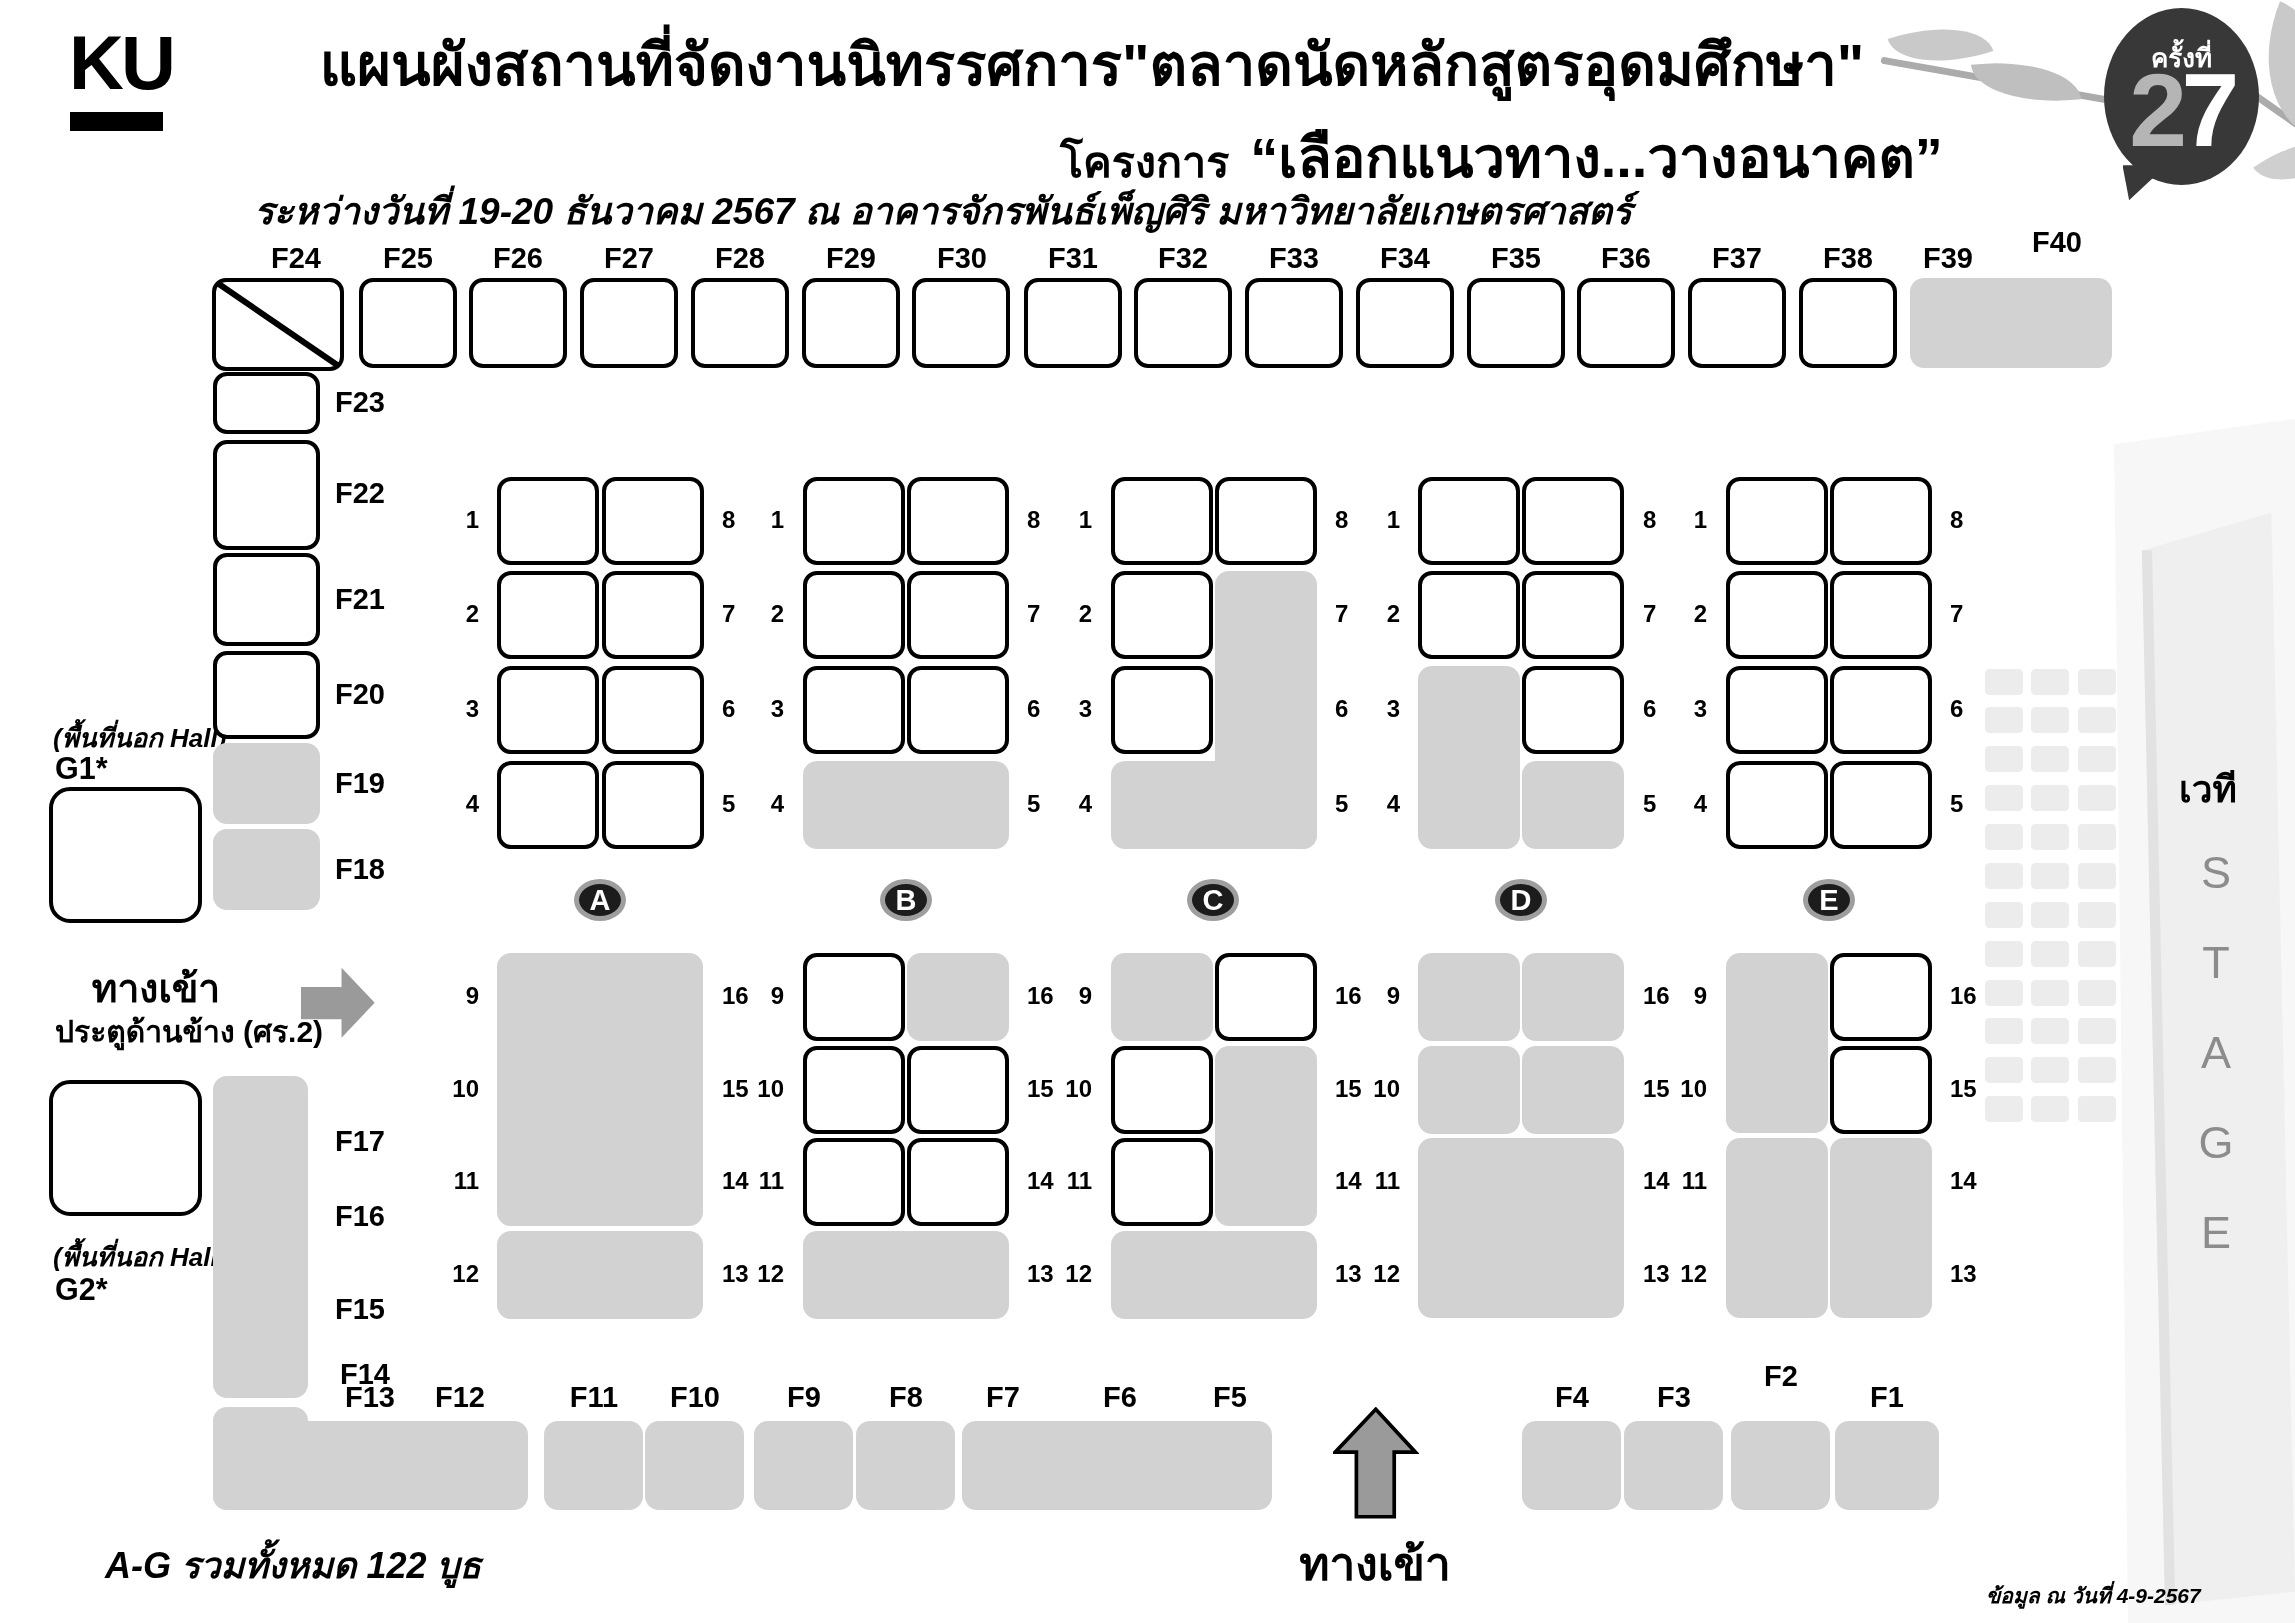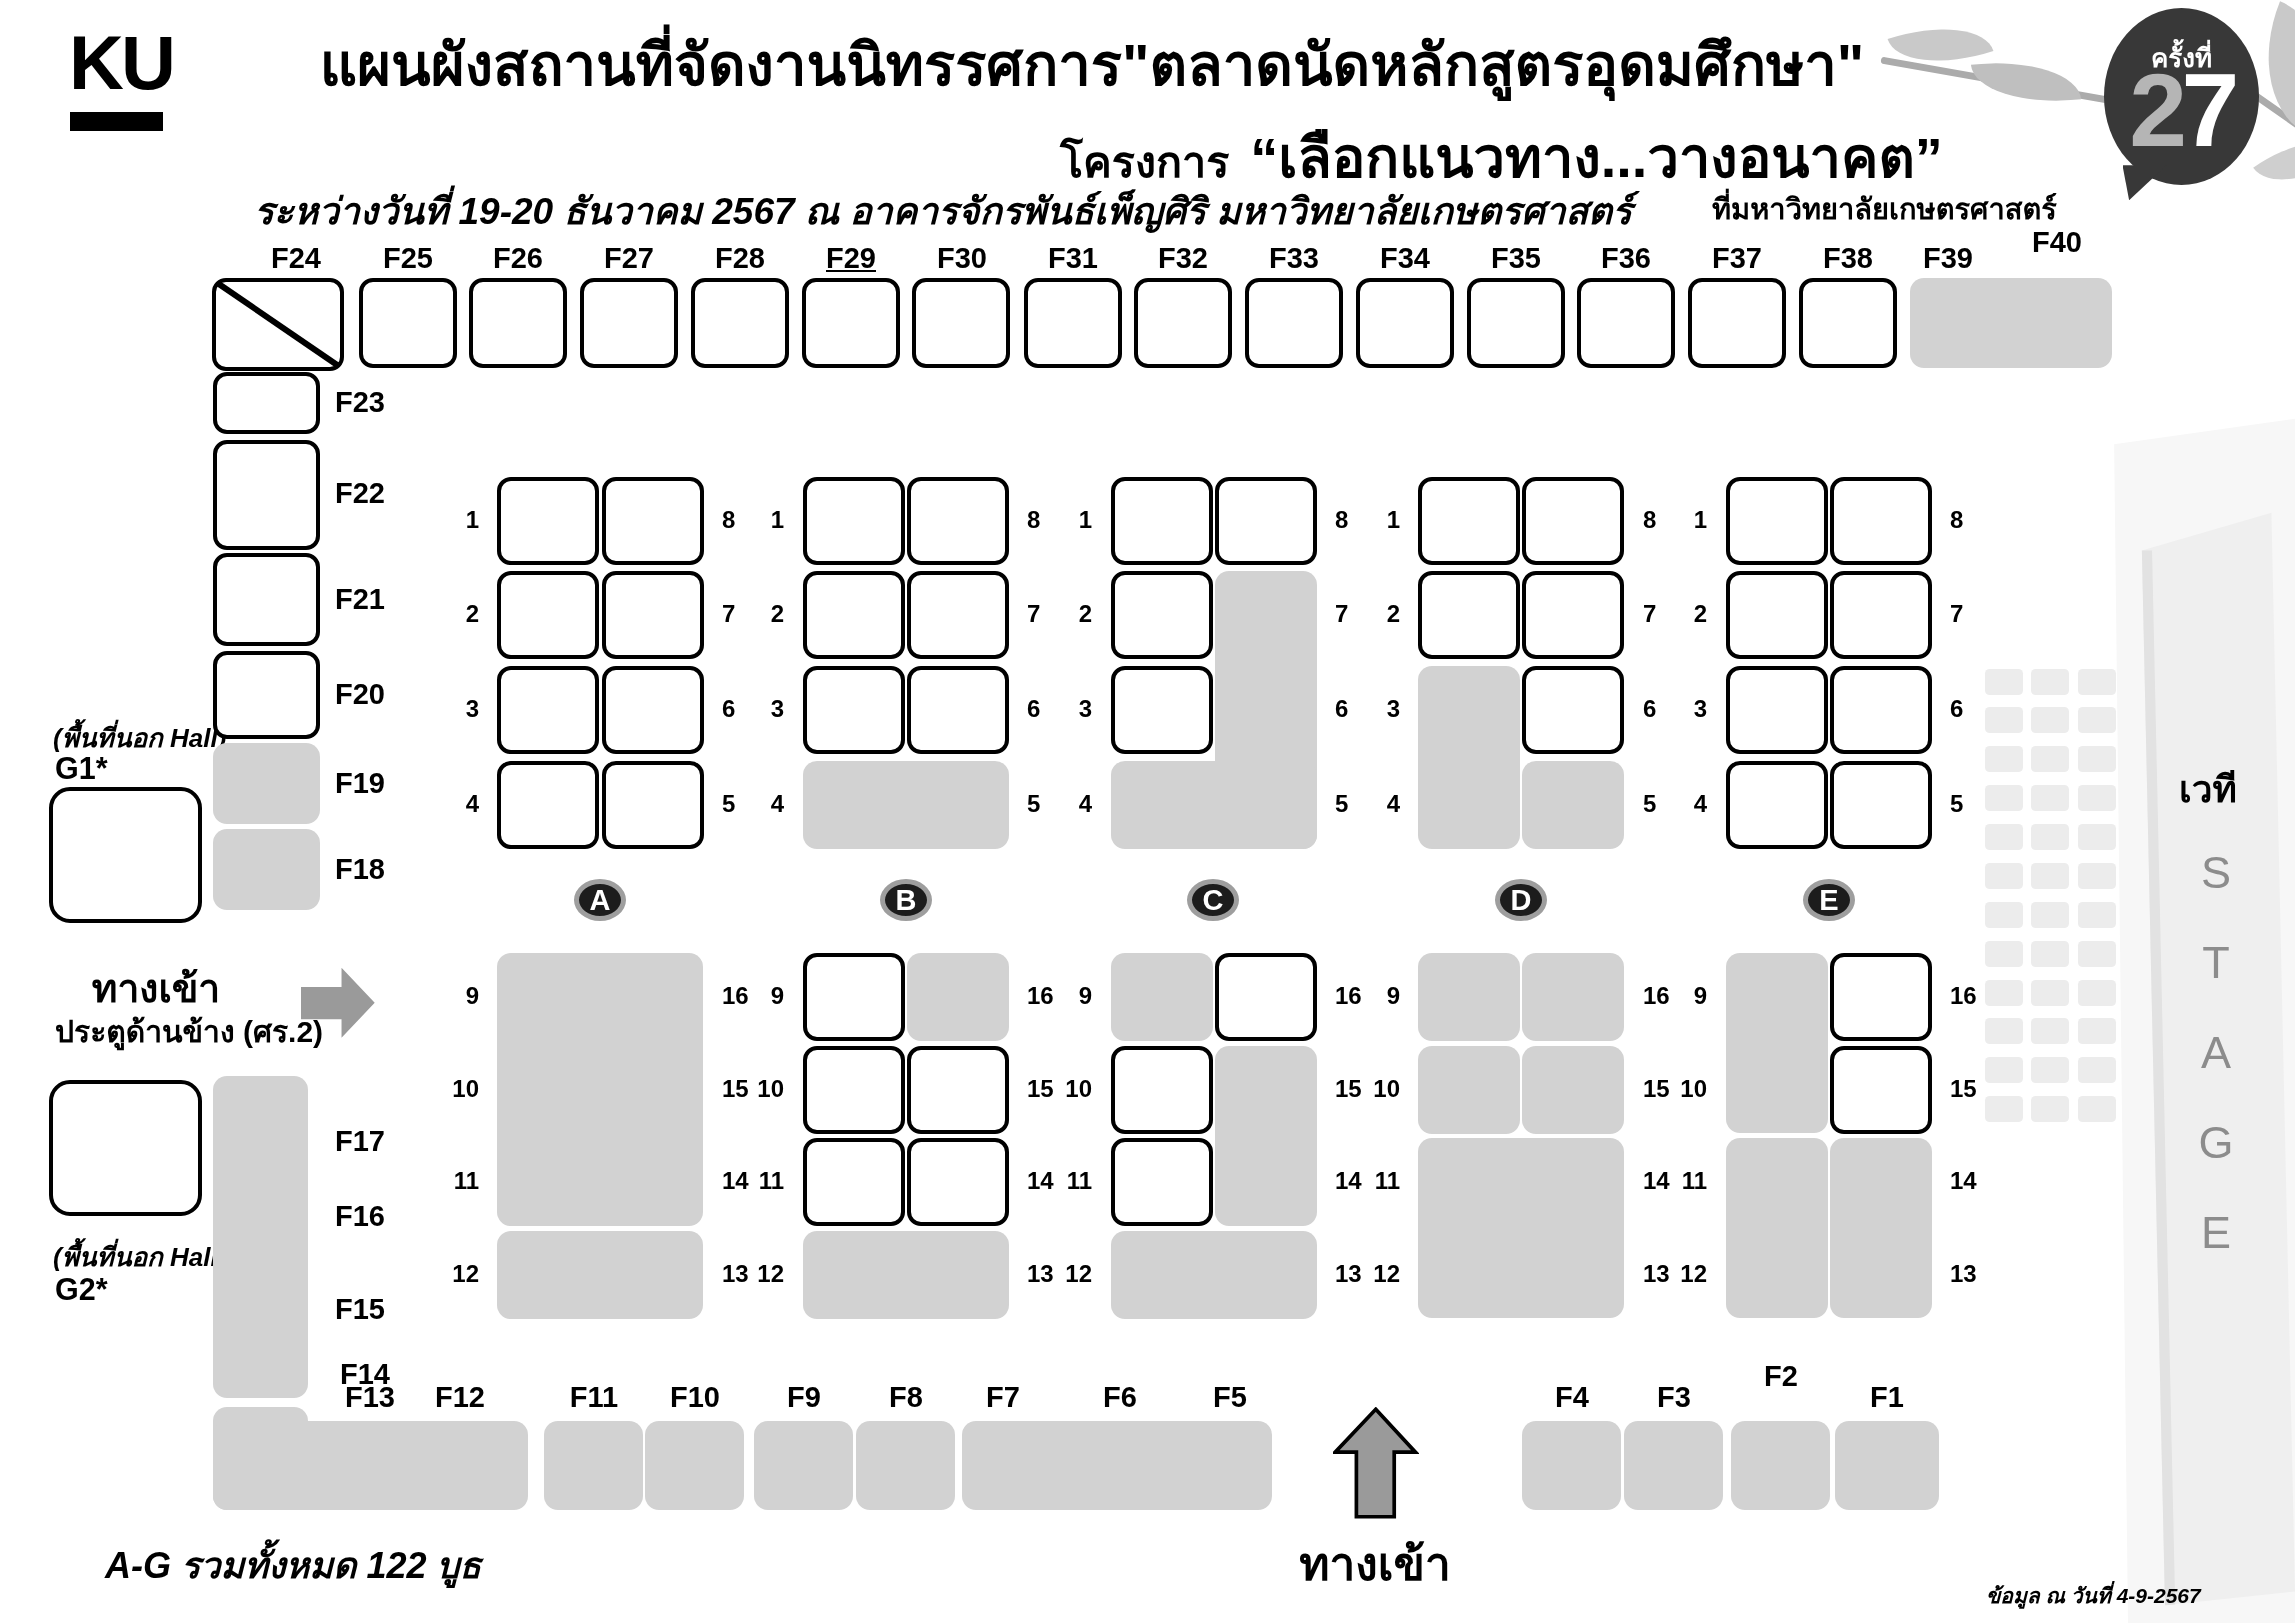--- a/index.html
+++ b/index.html
@@ -99,21 +99,20 @@
     </div>
 
   <div class="ku-logo">KU</div>
   <div class="ku-bar"></div>
   <div class="main-title">แผนผังสถานที่จัดงานนิทรรศการ"ตลาดนัดหลักสูตรอุดมศึกษา"</div>
   <div class="subtitle">
     <span class="proj">โครงการ</span>
     <span class="quote">“เลือกแนวทาง...วางอนาคต”</span>
   </div>
   <div class="date-line">ระหว่างวันที่ 19-20 ธันวาคม 2567 ณ อาคารจักรพันธ์เพ็ญศิริ มหาวิทยาลัยเกษตรศาสตร์</div>
-  <div class="loc-note">ที่มหาวิทยาลัยเกษตรศาสตร์</div>
 
   <div class="round-badge">
     <div class="tail"></div>
     <div class="b-top">ครั้งที่</div>
     <div class="b-num">
       <span class="d2">2</span>
       <span class="d7">7</span>
     </div>
   </div>
 
@@ -233,21 +232,21 @@
     <div class="booth filled" style="left: 1726px; top: 953px; width: 102px; height: 180px; border-radius: 14px;"></div>
     <div class="booth open" style="left: 1830px; top: 953px; width: 102px; height: 88px; border-radius: 14px;"></div>
     <div class="booth open" style="left: 1830px; top: 1046px; width: 102px; height: 88px; border-radius: 14px;"></div>
     <div class="booth filled" style="left: 1726px; top: 1138px; width: 102px; height: 180px; border-radius: 14px;"></div>
     <div class="booth filled" style="left: 1830px; top: 1138px; width: 102px; height: 180px; border-radius: 14px;"></div>
     <div class="maplabel ac" style="left: 296px; top: 244px;">F24</div>
     <div class="maplabel ac" style="left: 408px; top: 244px;">F25</div>
     <div class="maplabel ac" style="left: 518px; top: 244px;">F26</div>
     <div class="maplabel ac" style="left: 629px; top: 244px;">F27</div>
     <div class="maplabel ac" style="left: 740px; top: 244px;">F28</div>
-    <div class="maplabel ac" style="left: 851px; top: 244px; text-decoration: underline;">F29</div>
+    <div class="maplabel ac" style="left: 851px; top: 244px;">F29</div>
     <div class="maplabel ac" style="left: 962px; top: 244px;">F30</div>
     <div class="maplabel ac" style="left: 1073px; top: 244px;">F31</div>
     <div class="maplabel ac" style="left: 1183px; top: 244px;">F32</div>
     <div class="maplabel ac" style="left: 1294px; top: 244px;">F33</div>
     <div class="maplabel ac" style="left: 1405px; top: 244px;">F34</div>
     <div class="maplabel ac" style="left: 1516px; top: 244px;">F35</div>
     <div class="maplabel ac" style="left: 1626px; top: 244px;">F36</div>
     <div class="maplabel ac" style="left: 1737px; top: 244px;">F37</div>
     <div class="maplabel ac" style="left: 1848px; top: 244px;">F38</div>
     <div class="maplabel ac" style="left: 1948px; top: 244px;">F39</div>

